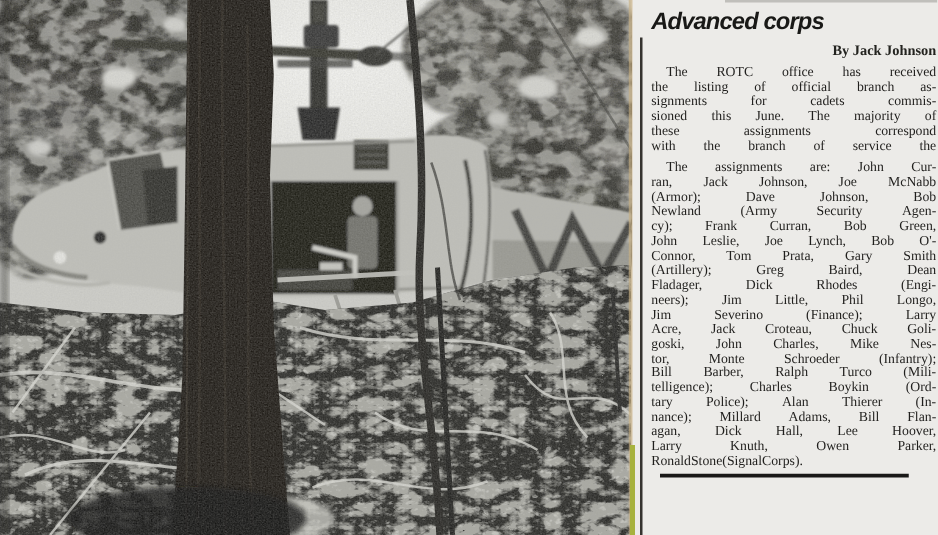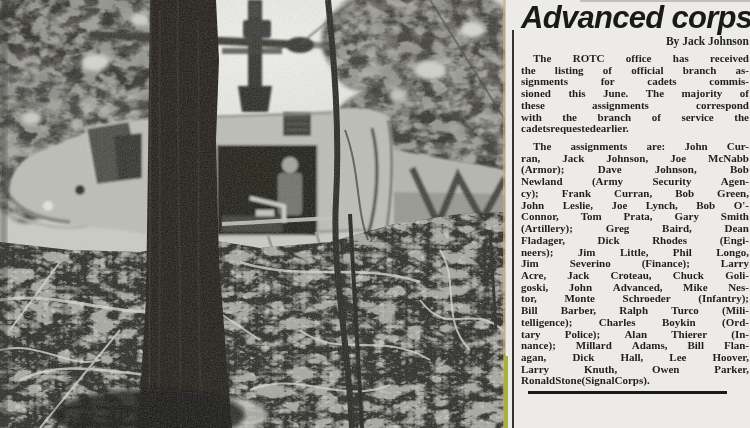--- a/index.html
+++ b/index.html
@@ -5,23 +5,23 @@
   html,body{margin:0;padding:0;background:#ecebe8;}
   .stage{position:relative;width:750px;height:428px;background:#ecebe8;overflow:hidden;
          font-family:"Liberation Serif",serif;}
   .photo{position:absolute;left:0;top:0;width:505px;height:428px;}
   .edge-tan{position:absolute;left:503px;top:0;width:3px;height:428px;background:#c9b183;opacity:.65;}
   .edge-green{position:absolute;left:504px;top:356px;width:4px;height:72px;background:#a7b23e;}
   .col-rule{position:absolute;left:512px;top:30px;height:398px;width:2px;background:#35332f;}
   .top-smudge{position:absolute;left:580px;top:0;width:170px;height:2px;background:#a3a19c;opacity:.6;}
   .article{position:absolute;left:521px;top:4px;width:228px;color:#1d1d1b;}
   .headline{font-family:"Liberation Sans",sans-serif;font-weight:bold;font-style:italic;
-            font-size:31px;line-height:28px;letter-spacing:-0.7px;white-space:nowrap;color:#191917;}
+            font-size:19px;line-height:28px;letter-spacing:-0.7px;white-space:nowrap;color:#191917;}
   .byline{text-align:right;font-weight:bold;font-size:11.5px;margin-top:3px;color:#23231f;}
-  .para{font-size:11px;font-weight:bold;line-height:11.72px;margin-top:6px;color:#201f1d;}
+  .para{font-size:11px;font-weight:normal;line-height:11.72px;margin-top:6px;color:#201f1d;}
   .jline{display:flex;justify-content:space-between;}
   .jline.first{padding-left:12px;}
   .jline.last{display:block;}
   .end-rule{height:3px;background:#191917;width:199px;margin:4px 0 0 7px;}
 </style>
 </head>
 <body>
 
 <div class="stage">
 
@@ -239,21 +239,20 @@
           <span>correspond</span>
         </div>
         <div class="jline">
           <span>with</span>
           <span>the</span>
           <span>branch</span>
           <span>of</span>
           <span>service</span>
           <span>the</span>
         </div>
-        <div class="jline last"><span>cadets</span><span>requested</span><span>earlier.</span></div>
       </div>
     <div class="para">
         <div class="jline first">
           <span>The</span>
           <span>assignments</span>
           <span>are:</span>
           <span>John</span>
           <span>Cur-</span>
         </div>
         <div class="jline">
@@ -325,21 +324,21 @@
         <div class="jline">
           <span>Acre,</span>
           <span>Jack</span>
           <span>Croteau,</span>
           <span>Chuck</span>
           <span>Goli-</span>
         </div>
         <div class="jline">
           <span>goski,</span>
           <span>John</span>
-          <span>Advanced,</span>
+          <span>Charles,</span>
           <span>Mike</span>
           <span>Nes-</span>
         </div>
         <div class="jline">
           <span>tor,</span>
           <span>Monte</span>
           <span>Schroeder</span>
           <span>(Infantry);</span>
         </div>
         <div class="jline">

